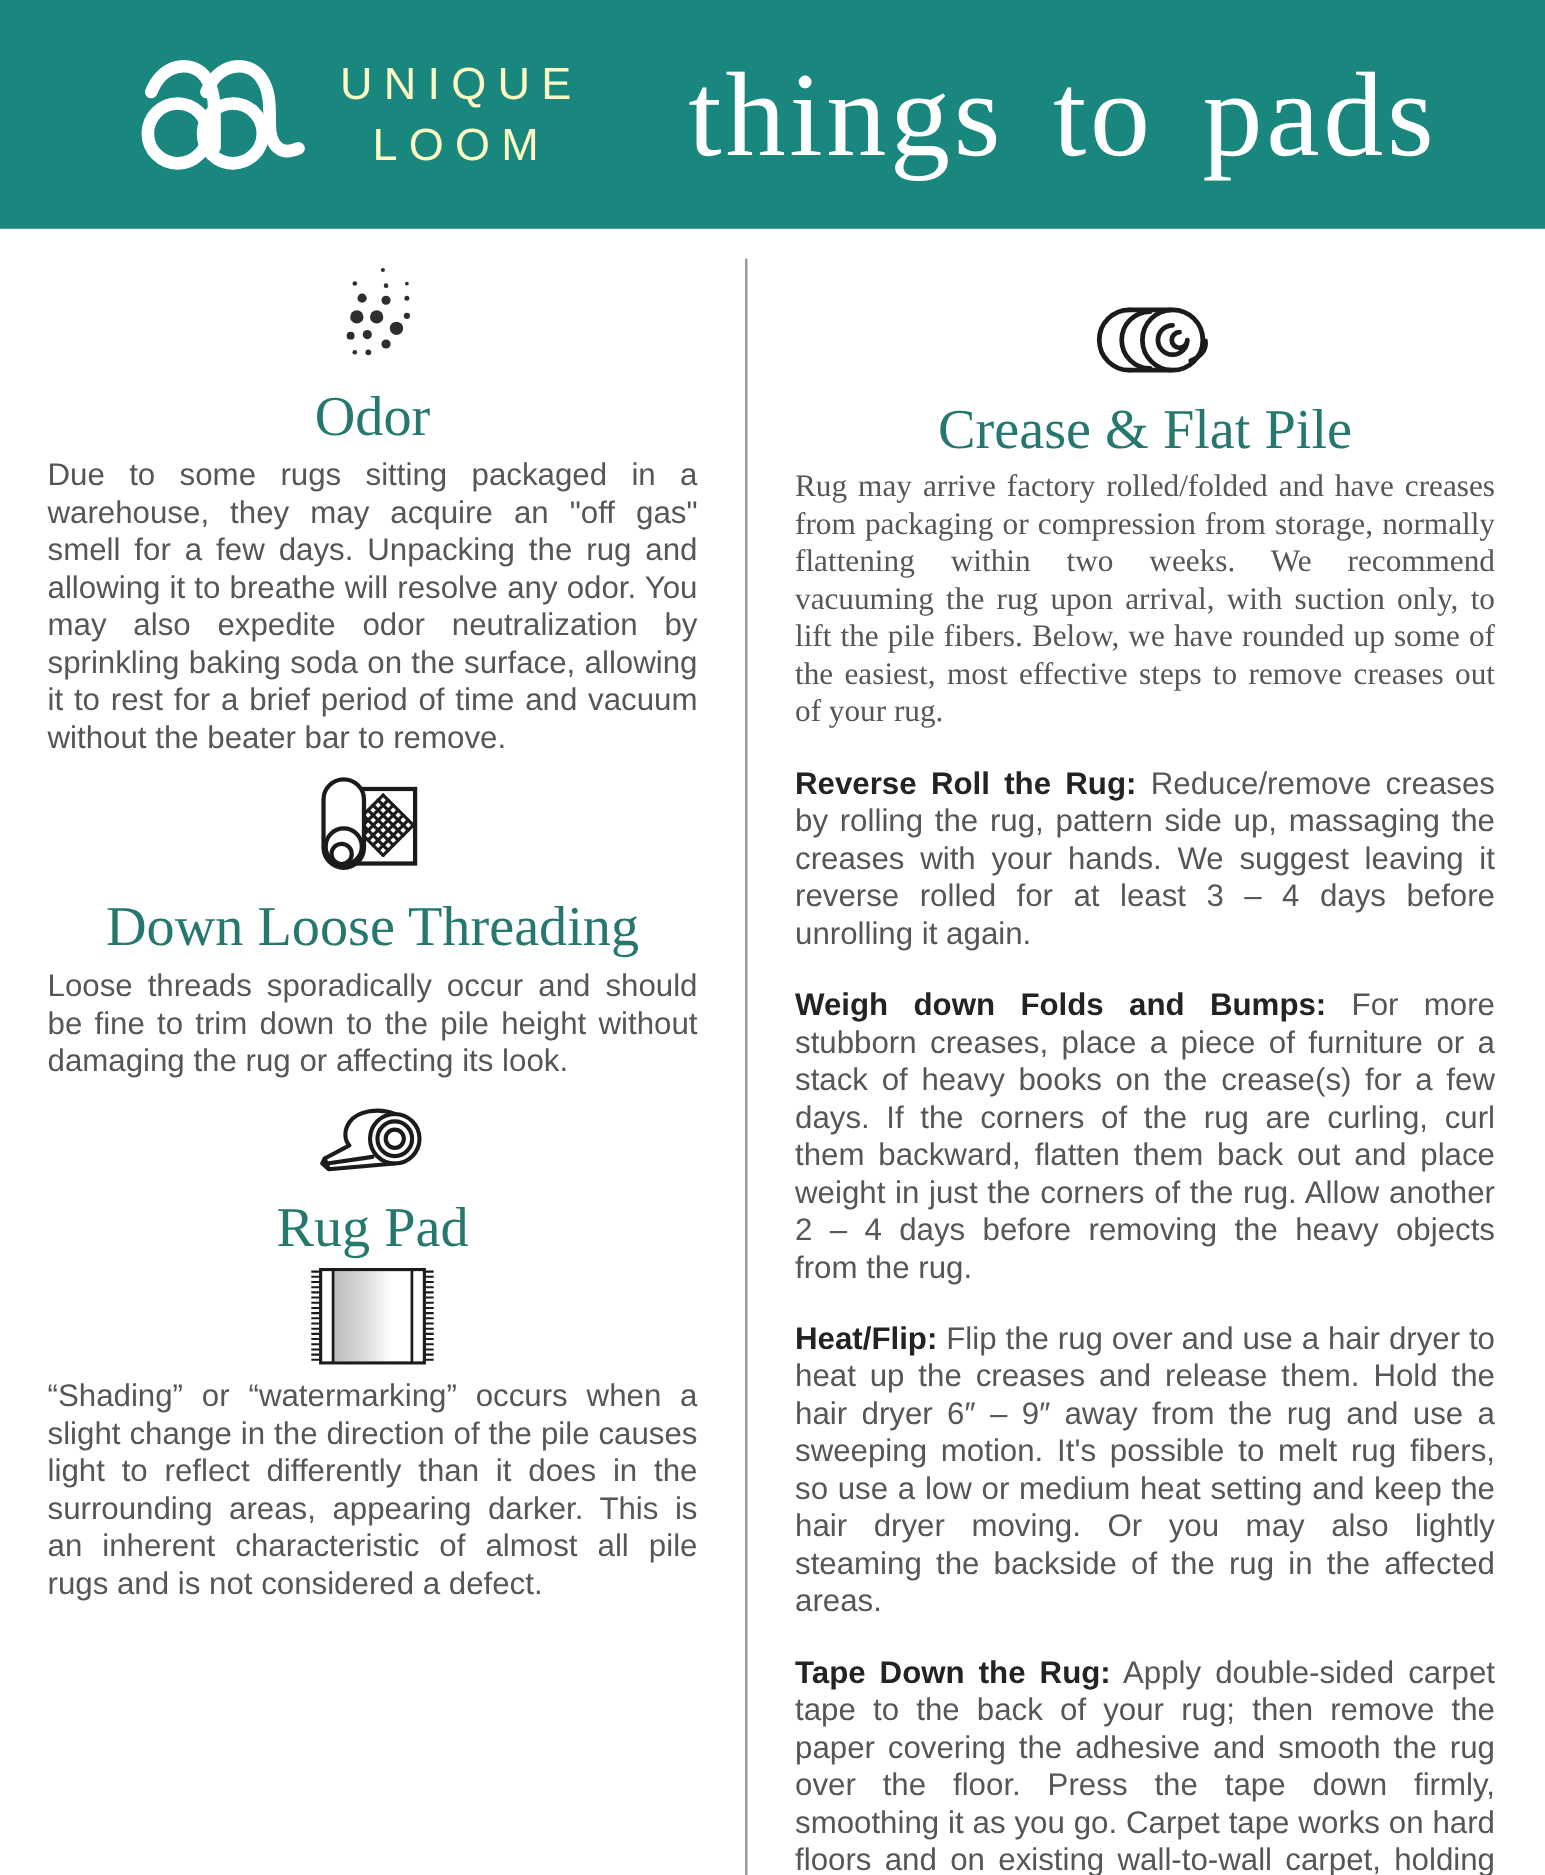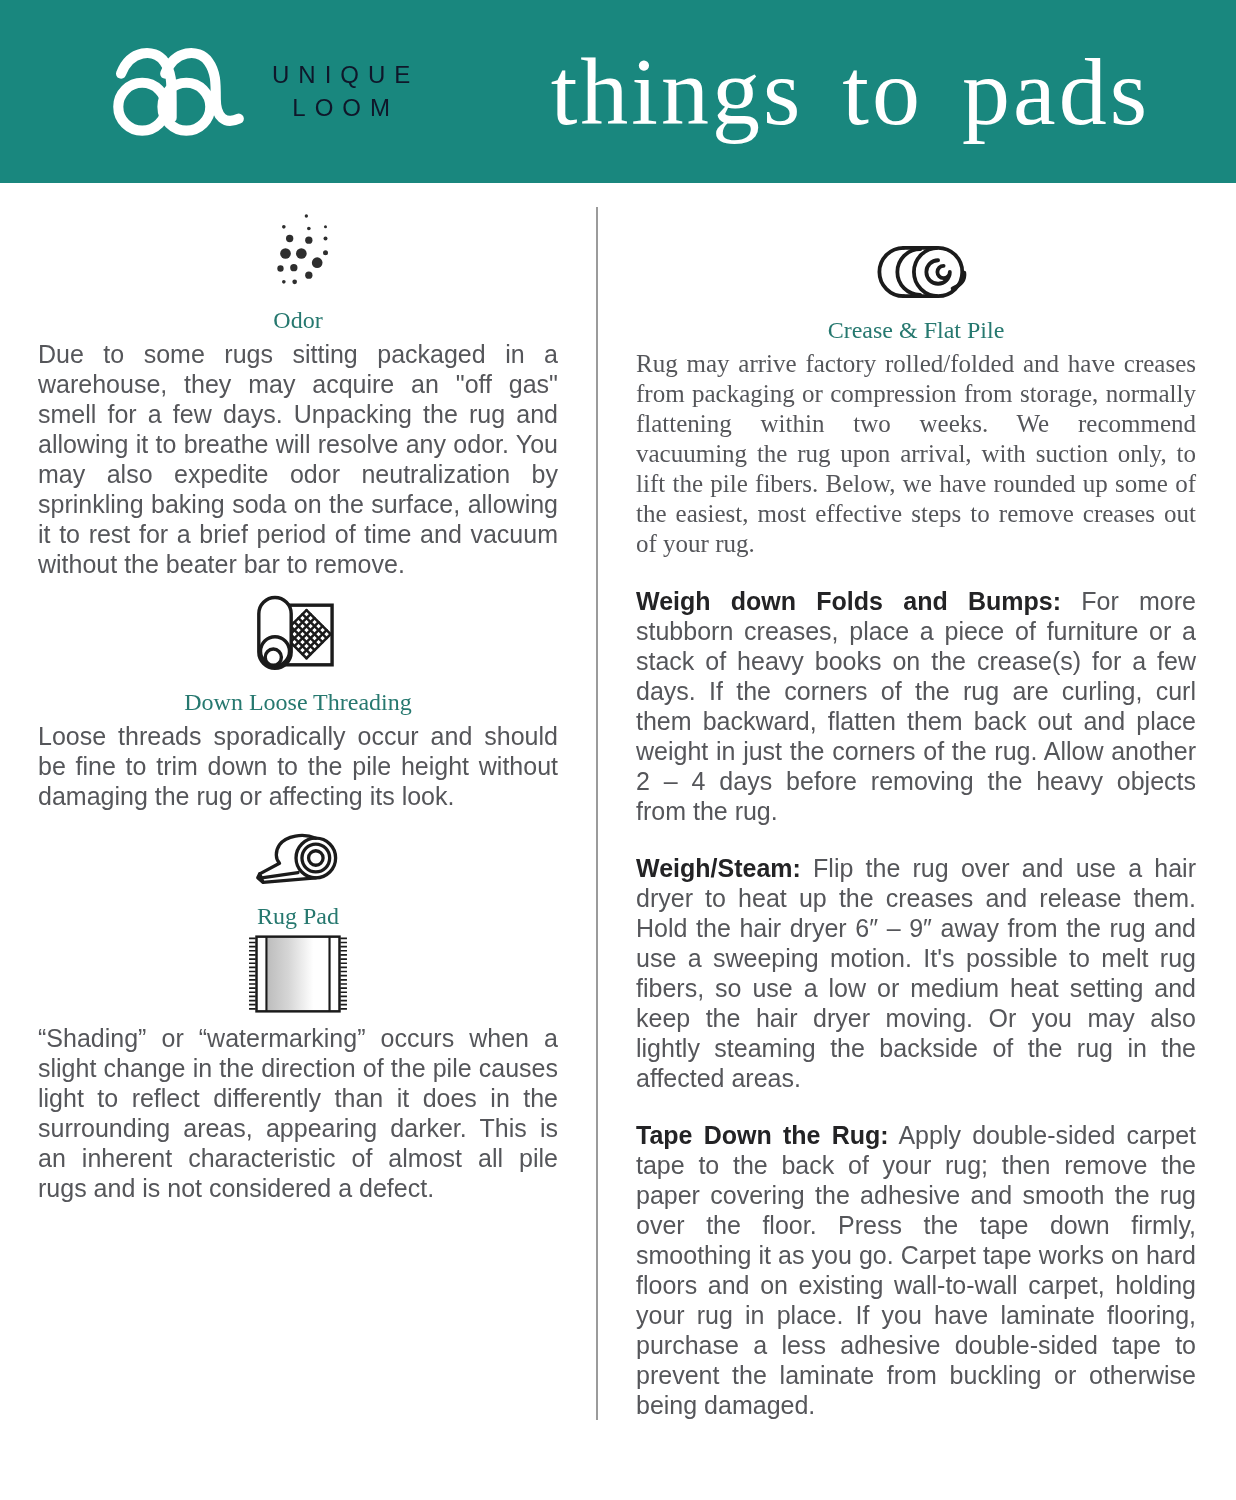--- a/index.html
+++ b/index.html
@@ -11,21 +11,21 @@
 
   
   .banner {
     height:183px; background:#19877e;
     display:flex; align-items:center;
     padding:0 76px 0 104px; box-sizing:border-box;
   }
   .brand { display:flex; align-items:center; gap:18px; }
   .brand svg { display:block; }
   .brand-name {
-    color:#0f172a; font-size:24px; letter-spacing:9px;
+    color:#fef9c3; font-size:36px; letter-spacing:9px;
     line-height:1.35; text-align:center; font-weight:400;
   }
   .banner-title {
     margin:0 10px 0 auto;
     color:#ffffff; font-family:"Liberation Serif", serif;
     font-weight:400; font-size:96px; line-height:1;
     letter-spacing:3px; word-spacing:12px;
   }
 
   
@@ -33,21 +33,21 @@
     display:grid; grid-template-columns:520px 2px 560px;
     column-gap:38px; padding:24px 40px 0 38px;
     box-sizing:border-box;
   }
   .divider { width:2px; background:#9b9b9b; }
 
   .topic { text-align:center; }
   .icon-wrap { display:flex; justify-content:center; margin:0 0 10px 0; }
   .topic h2 {
     margin:0 0 4px 0; font-family:"Liberation Serif", serif;
-    font-weight:400; font-size:24px; color:#26786f; line-height:1.25;
+    font-weight:400; font-size:45px; color:#26786f; line-height:1.25;
   }
   .body-text, .tip {
     margin:0 0 14px 0; font-size:25px; line-height:1.2;
     color:#55565a; text-align:justify;
   }
   .tip { margin-top:27px; margin-bottom:0; }
   .tip b { color:#232325; font-weight:700; }
   .intro { margin-bottom:0;font-family:Liberation Serif, serif; }
   .crease-icon-wrap { margin-top:36px; margin-bottom:14px; }
 
@@ -182,28 +182,32 @@
               <circle cx="108" cy="42" r="35"></circle>
               <path d="M 108 25 a 17 17 0 1 0 17 17 a 9 9 0 1 1 -9 -9"></path>
               <path d="M 129 66 Q 148 58 146 43"></path>
             </g>
           </svg>
         </div>
         <h2>Crease &amp; Flat Pile</h2>
         <p class="body-text intro">Rug may arrive factory rolled/folded and have creases from packaging or compression from storage, normally flattening within two weeks. We recommend vacuuming the rug upon arrival, with suction only, to lift the pile fibers. Below, we have rounded up some of the easiest, most effective steps to remove creases out of your rug.</p>
       </div>
 
+      <p class="tip">
+        <b>Reverse Roll the Rug:</b>
+        <span>Reduce/remove creases by rolling the rug, pattern side up, massaging the creases with your hands. We suggest leaving it reverse rolled for at least 3 – 4 days before unrolling it again.</span>
+      </p>
 
       <p class="tip">
         <b>Weigh down Folds and Bumps:</b>
         <span>For more stubborn creases, place a piece of furniture or a stack of heavy books on the crease(s) for a few days. If the corners of the rug are curling, curl them backward, flatten them back out and place weight in just the corners of the rug. Allow another 2 – 4 days before removing the heavy objects from the rug.</span>
       </p>
 
       <p class="tip">
-        <b>Weigh/Steam:</b>
+        <b>Heat/Flip:</b>
         <span>Flip the rug over and use a hair dryer to heat up the creases and release them. Hold the hair dryer 6″ – 9″ away from the rug and use a sweeping motion. It's possible to melt rug fibers, so use a low or medium heat setting and keep the hair dryer moving. Or you may also lightly steaming the backside of the rug in the affected areas.</span>
       </p>
 
       <p class="tip">
         <b>Tape Down the Rug:</b>
         <span>Apply double-sided carpet tape to the back of your rug; then remove the paper covering the adhesive and smooth the rug over the floor. Press the tape down firmly, smoothing it as you go. Carpet tape works on hard floors and on existing wall-to-wall carpet, holding your rug in place. If you have laminate flooring, purchase a less adhesive double-sided tape to prevent the laminate from buckling or otherwise being damaged.</span>
       </p>
 
     </section>
   </main>

